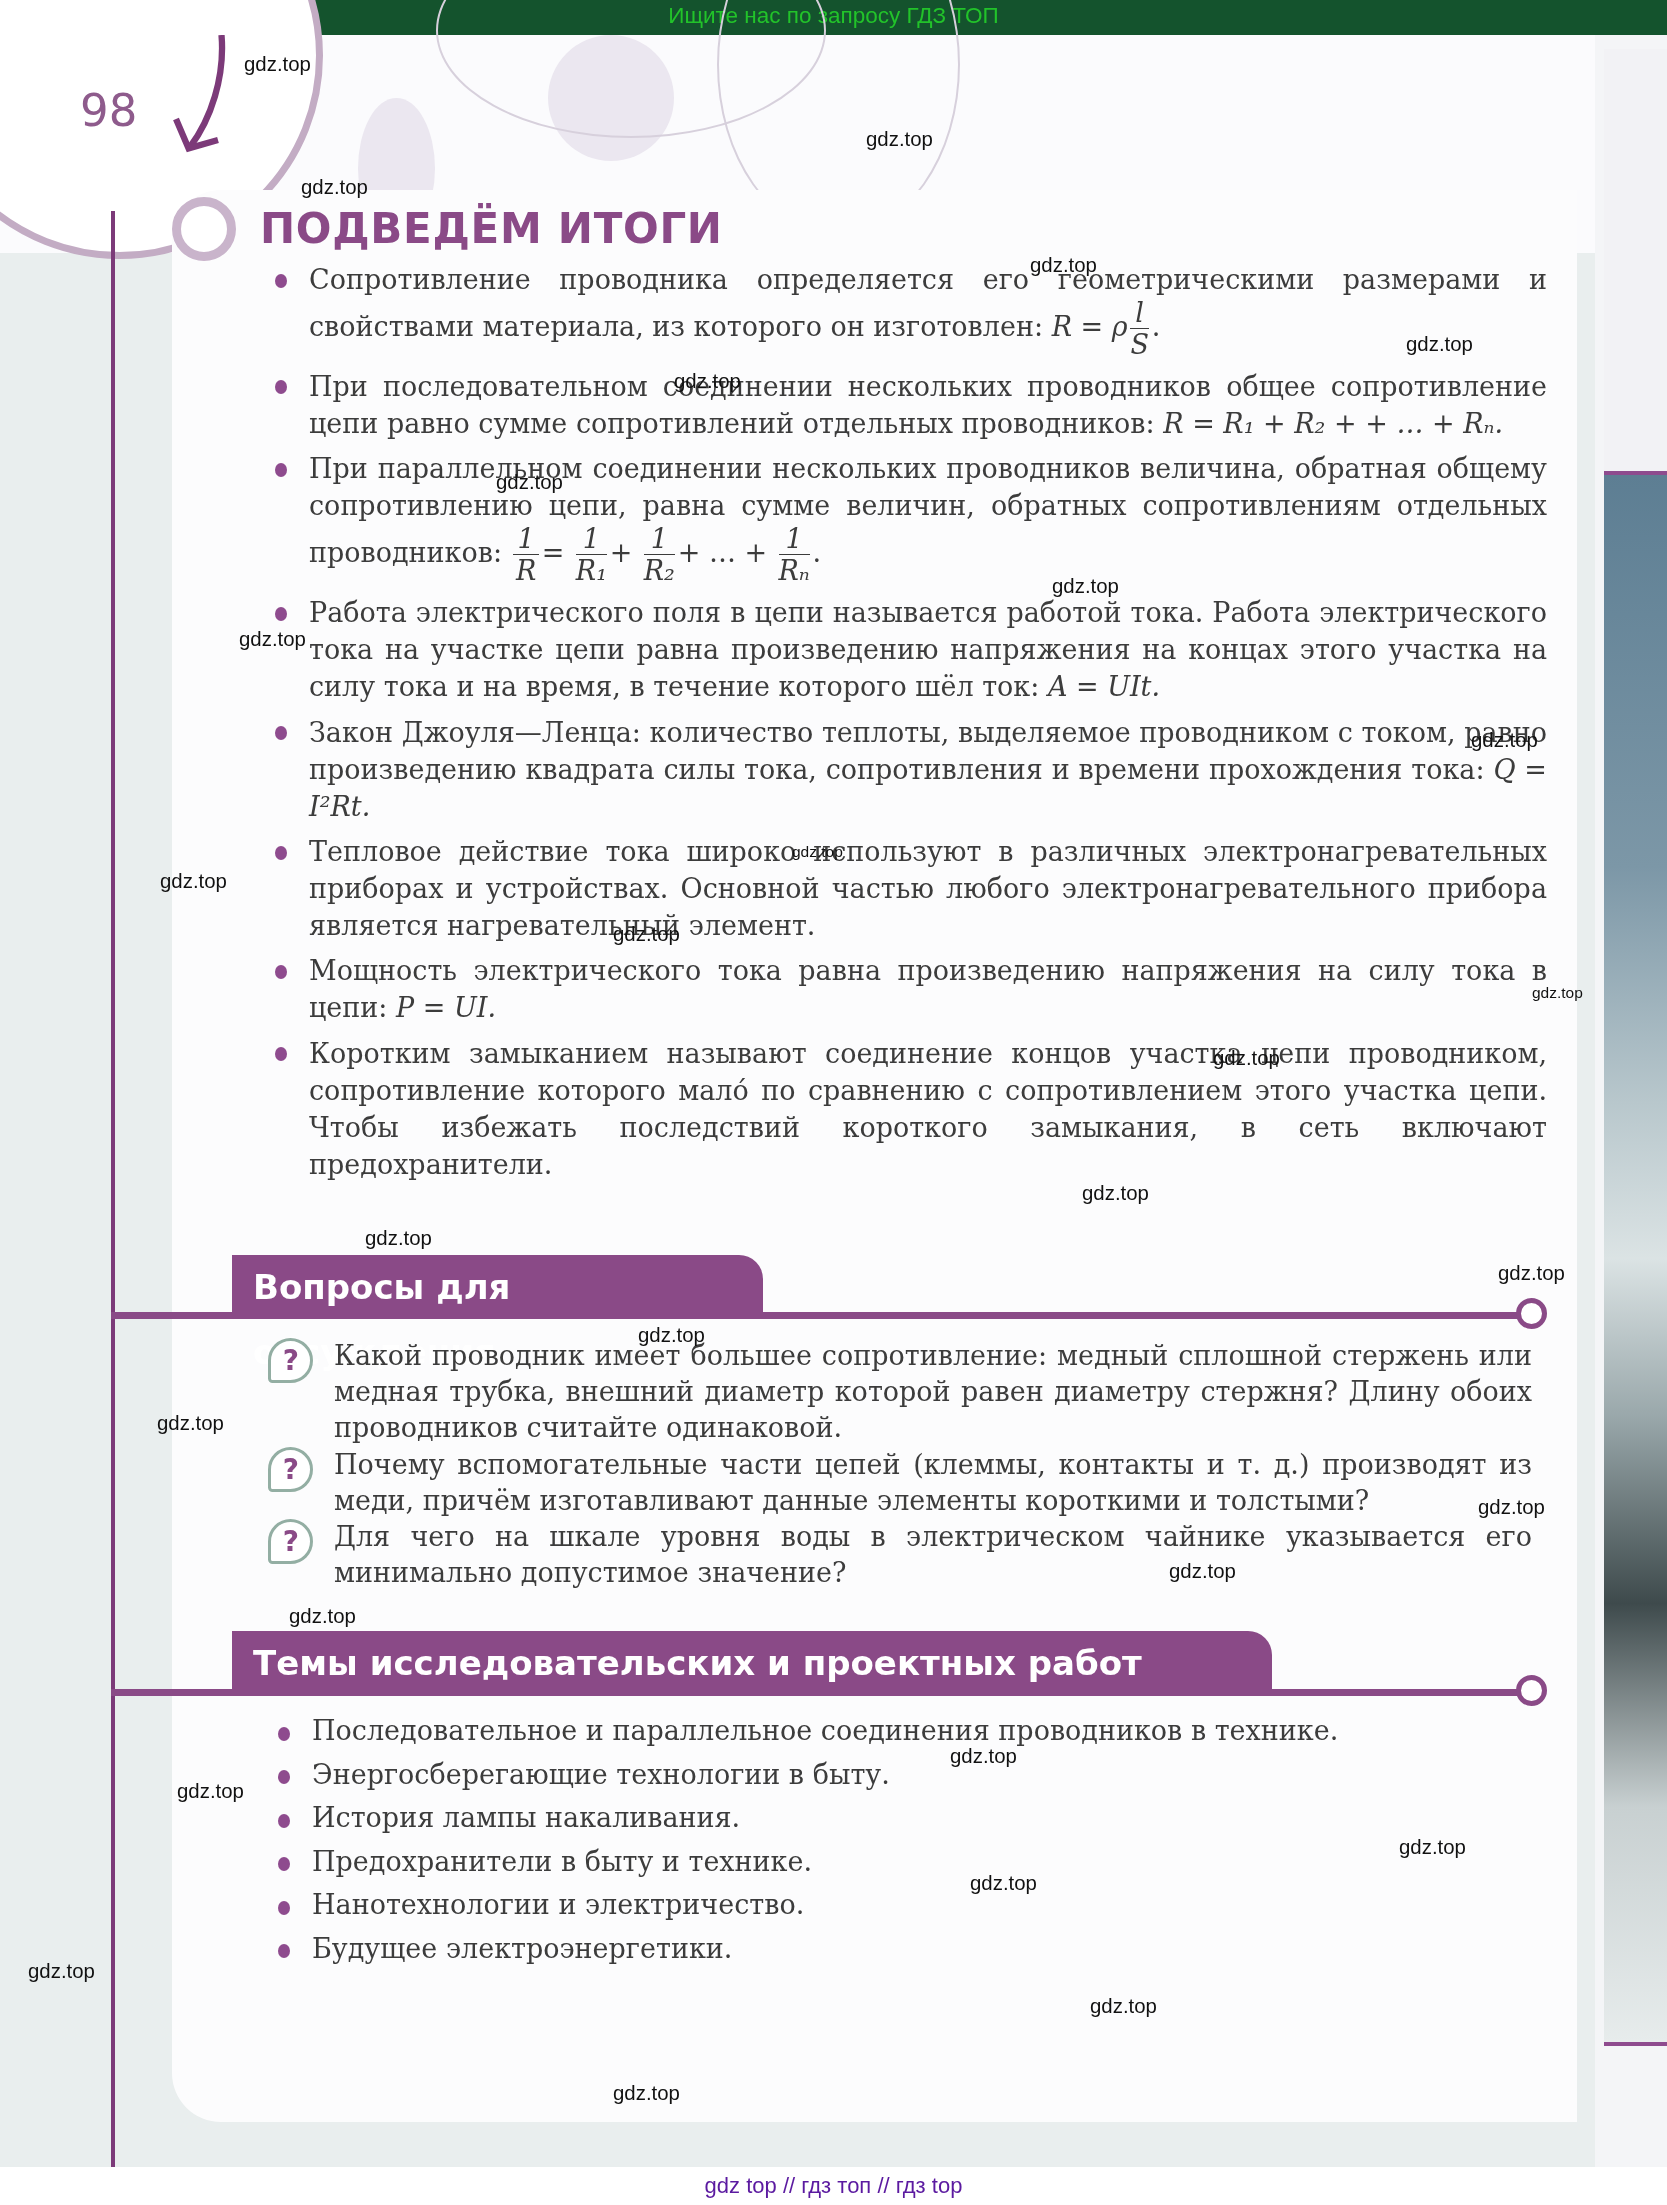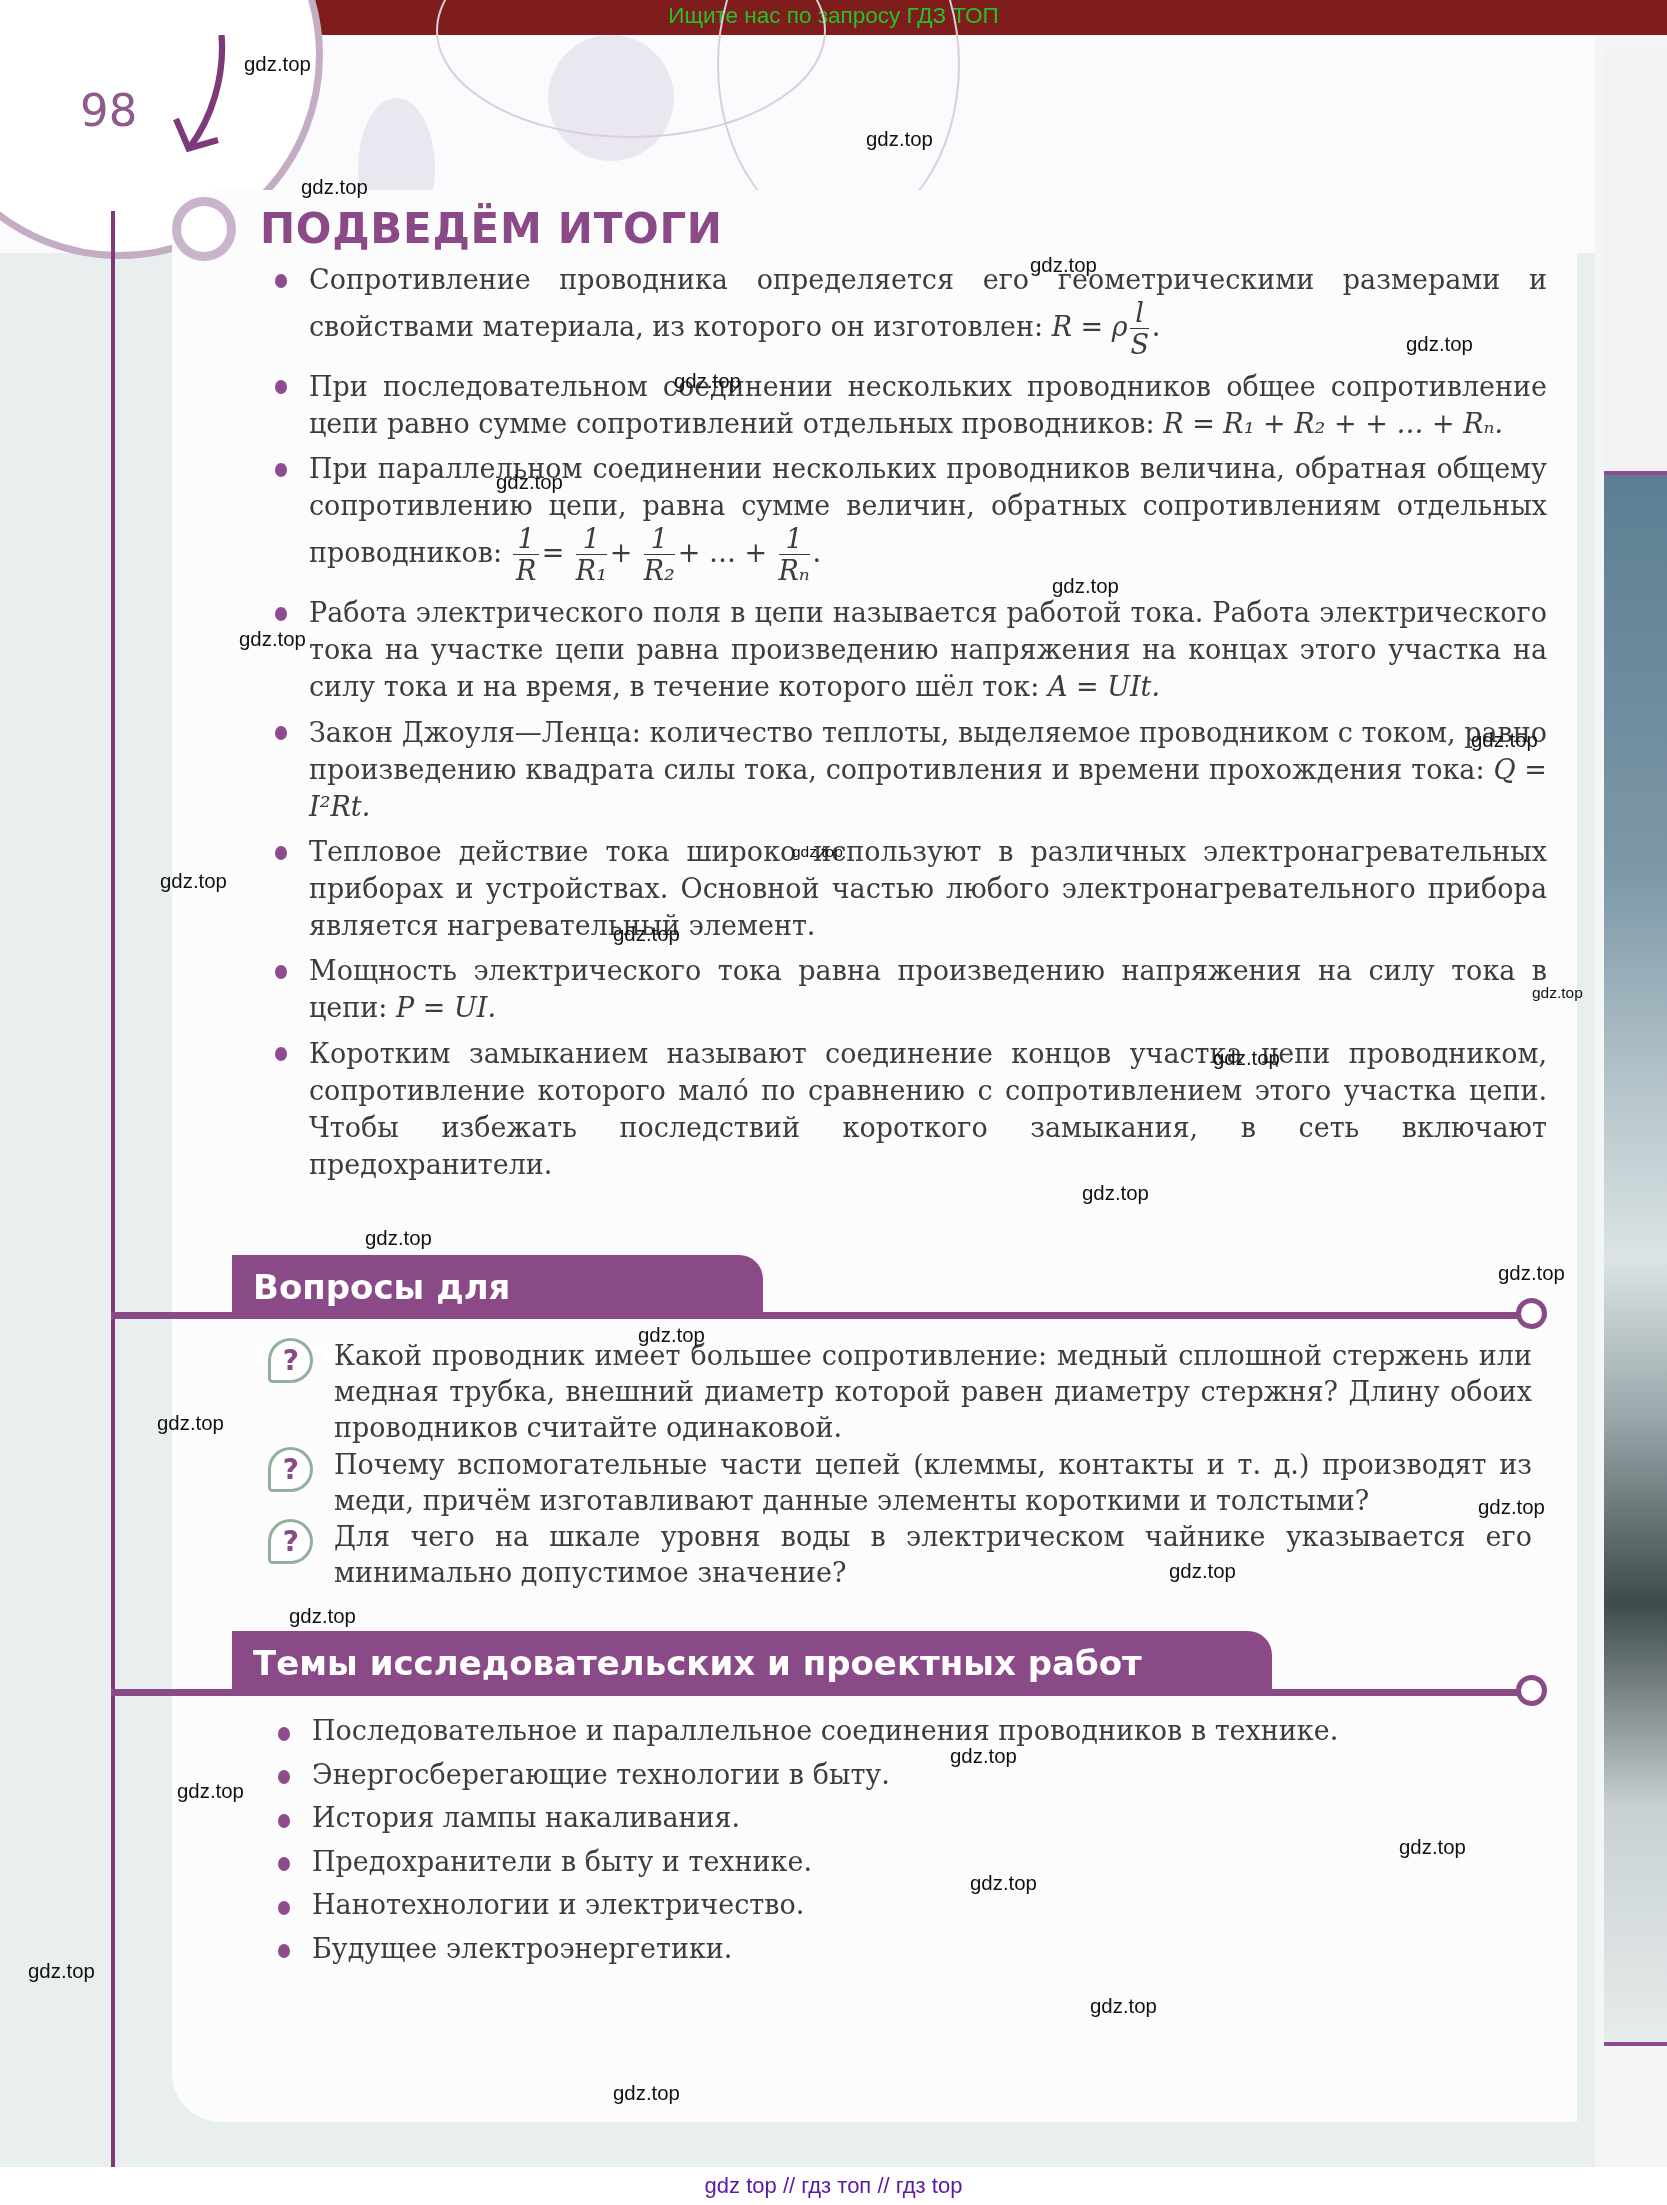--- a/index.html
+++ b/index.html
@@ -4,21 +4,21 @@
 <style>
   html, body { margin:0; padding:0; }
   body {
     width:1667px; height:2205px; position:relative; overflow:hidden;
     background:#ffffff;
     font-family:"DejaVu Serif", serif;
     color:#3b3b3b;
   }
   .topbar {
     position:absolute; left:0; top:0; width:1667px; height:35px;
-    background:#7f1d1d; text-align:center;
+    background:#14532d; text-align:center;
   }
   .topbar span {
     font-family:"Liberation Sans", sans-serif; font-size:22.5px; color:#22c32a;
     line-height:31px;
   }
   .page {
     position:absolute; left:0; top:35px; width:1602px; height:2132px;
     background:#e9eeee; overflow:hidden;
   }
   .page-right {

